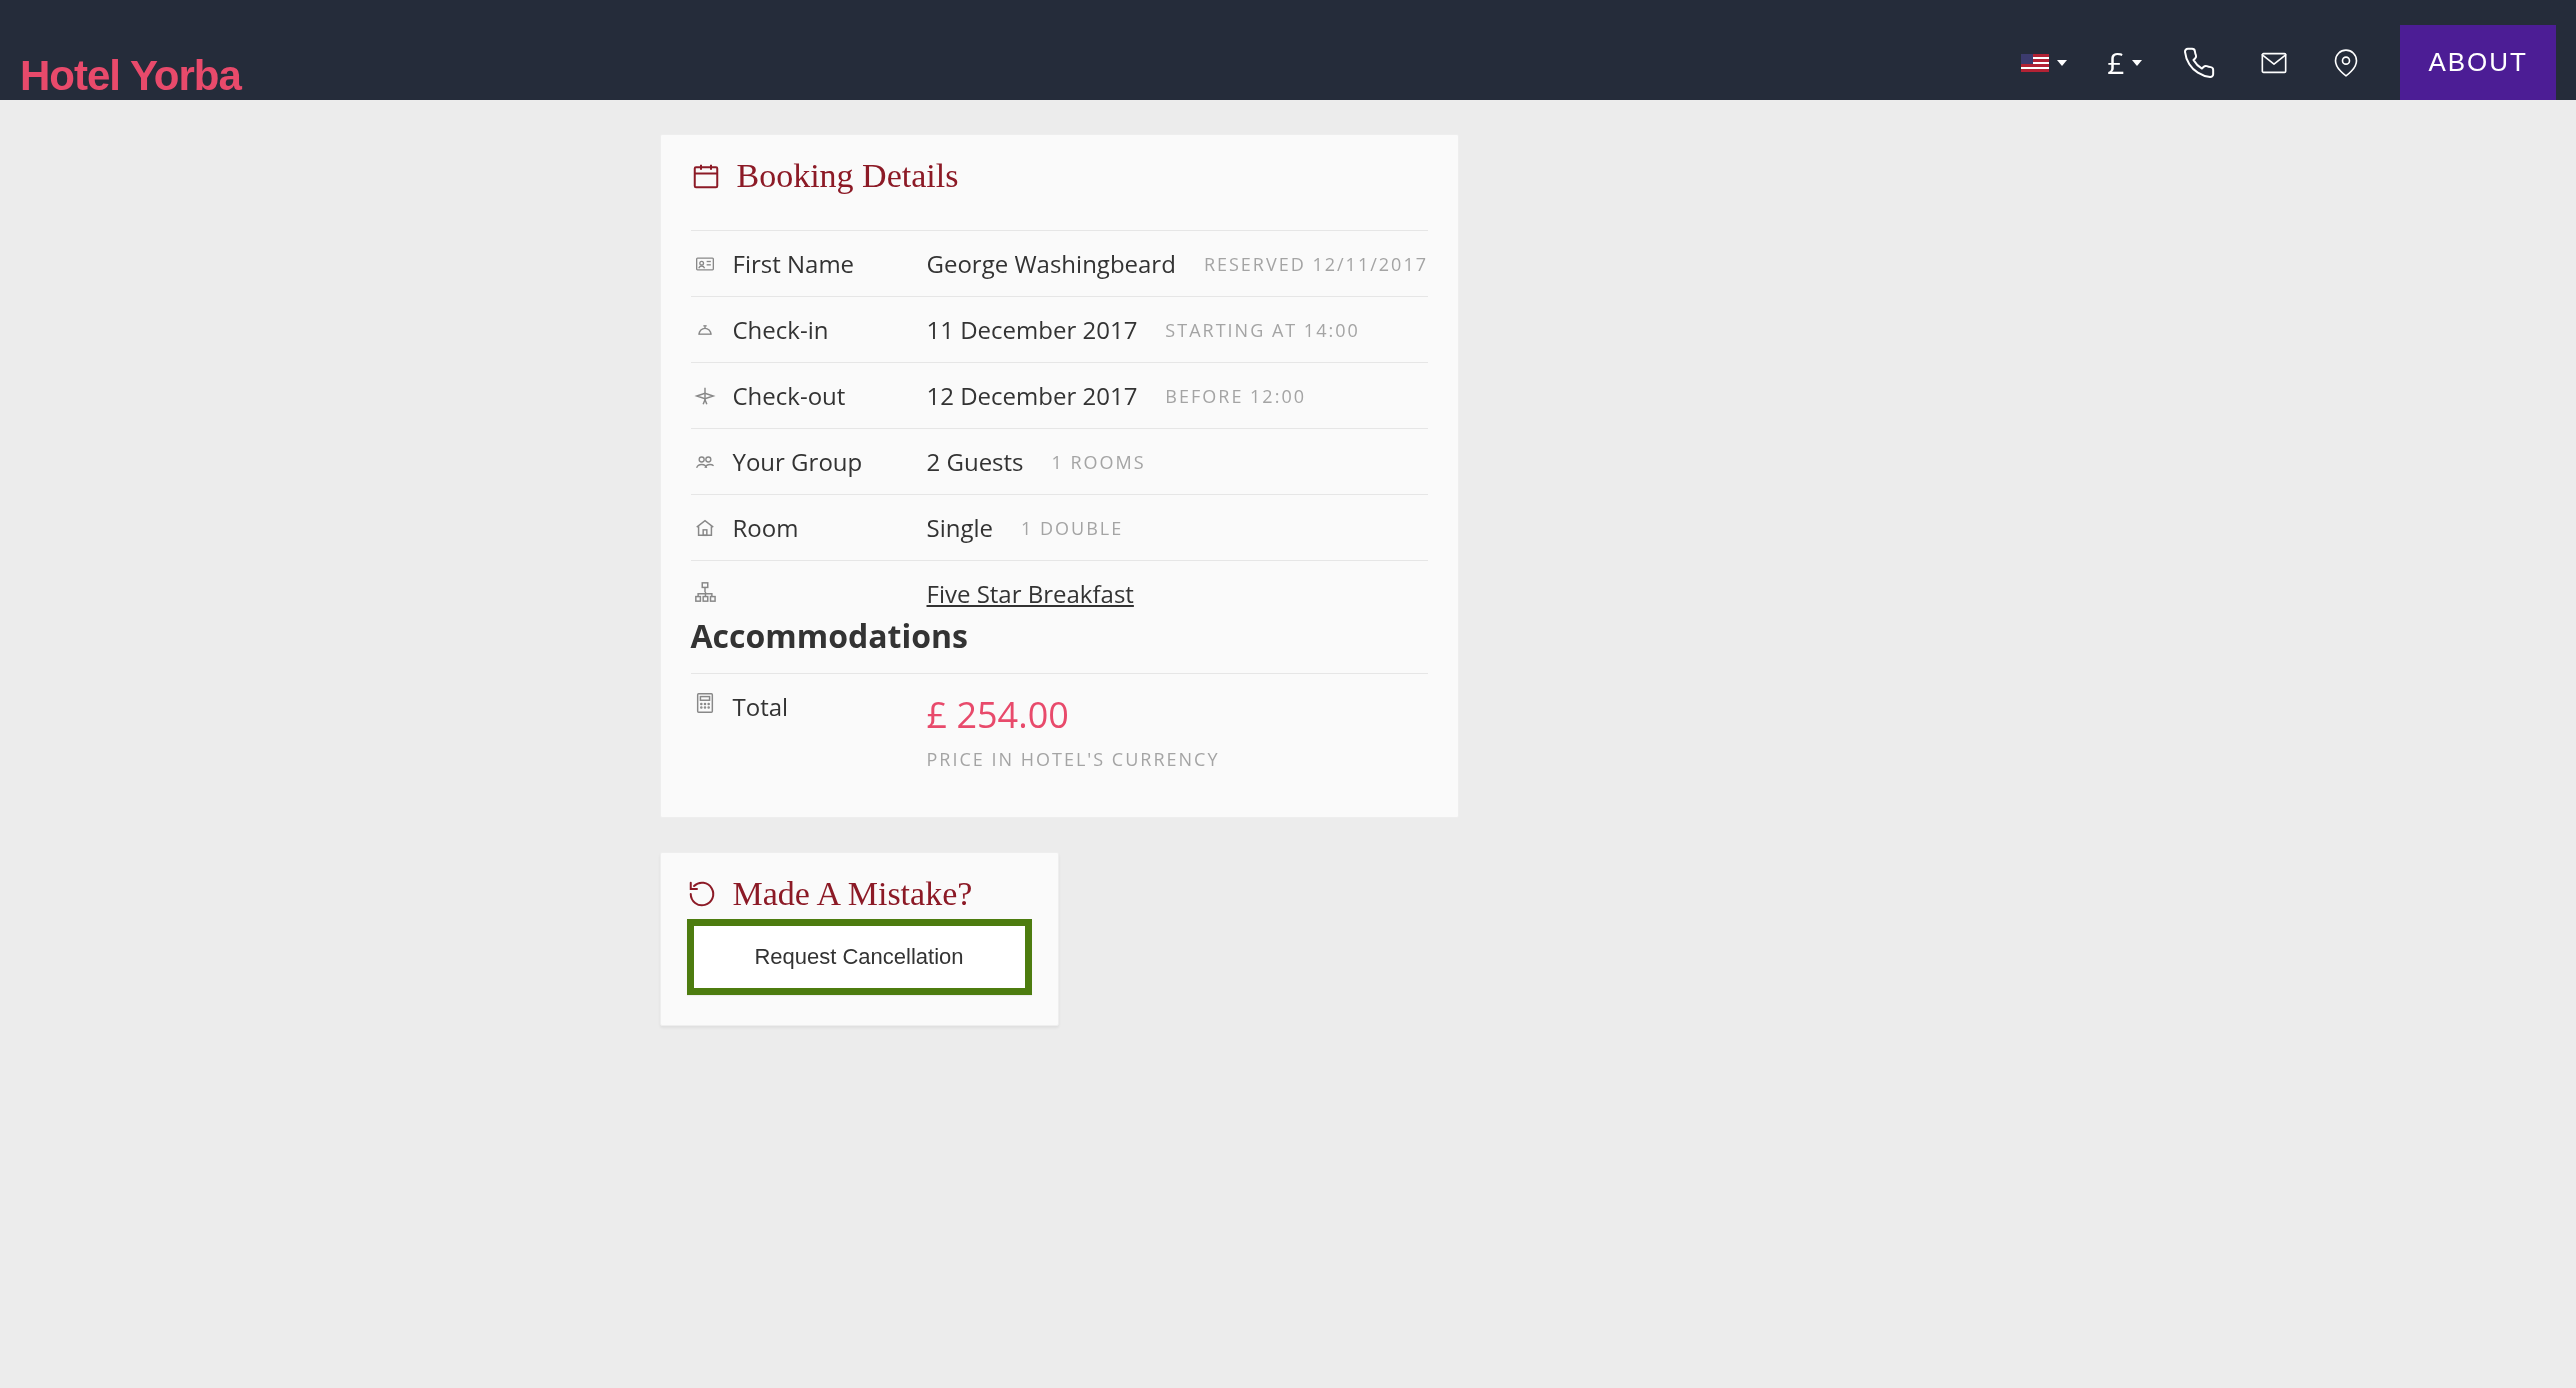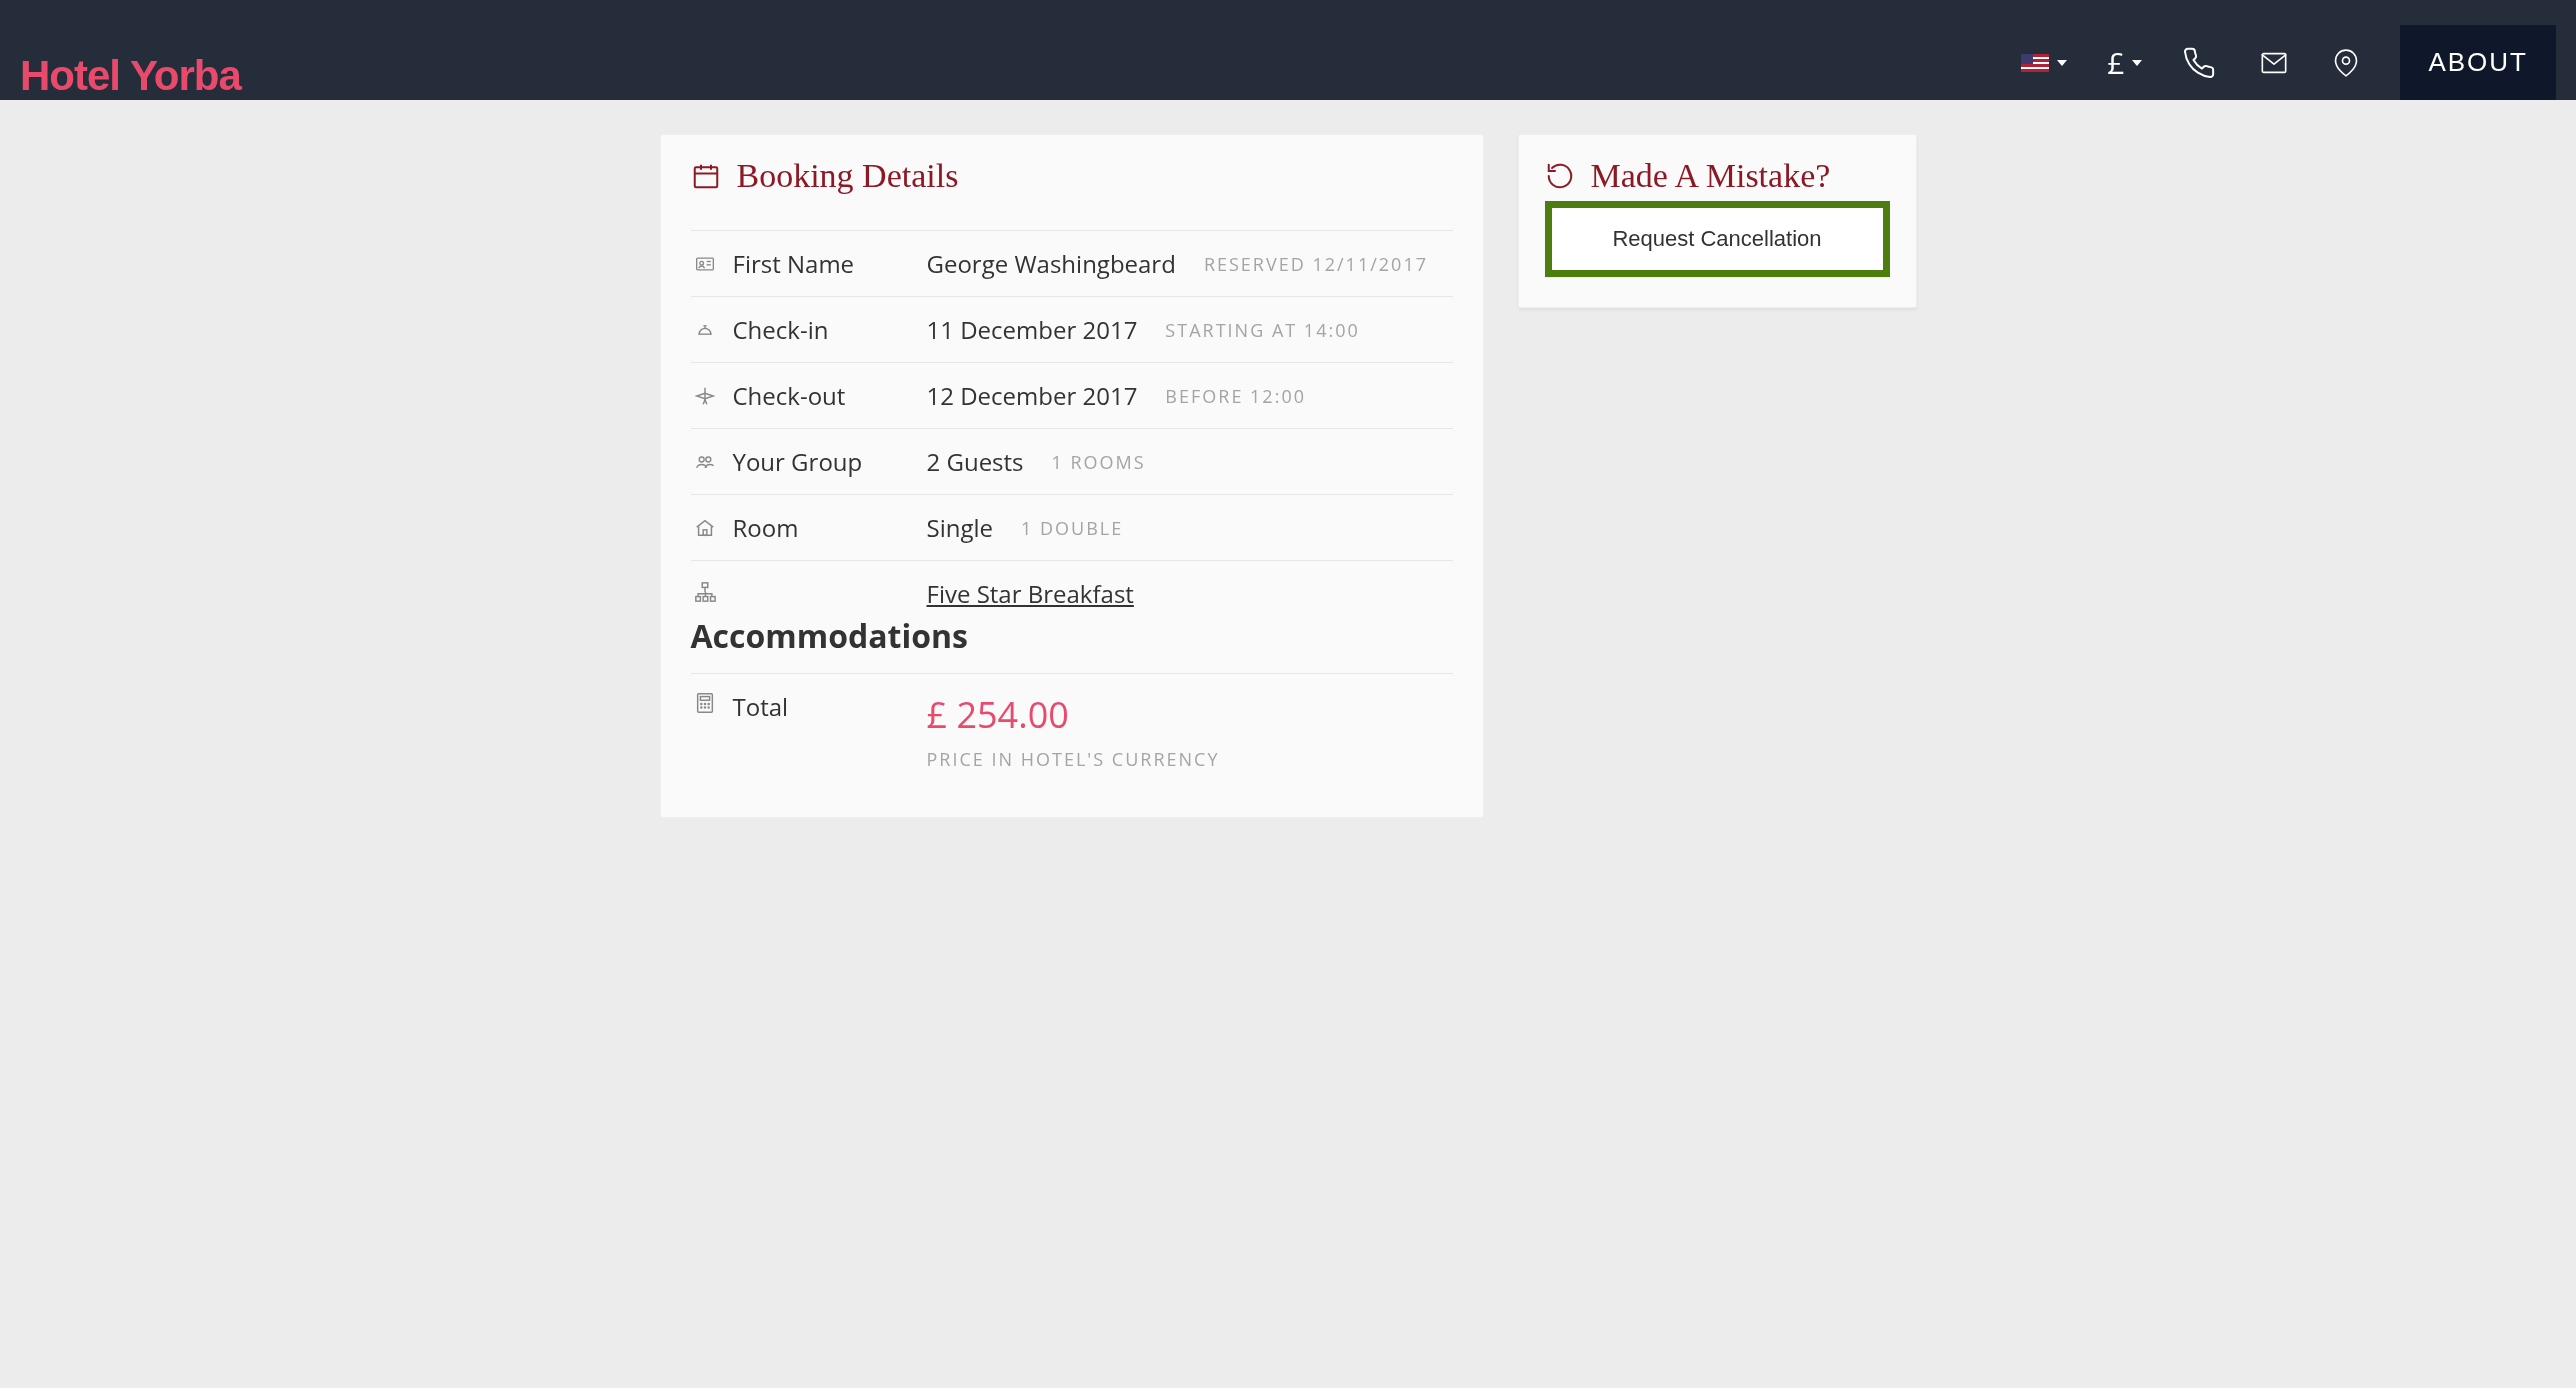--- a/index.html
+++ b/index.html
@@ -56,37 +56,38 @@
     border-top: 6px solid #fff;
     display: inline-block;
     margin-left: 8px;
   }
   .topbar-item {
     display:flex;align-items:center;cursor:pointer;color:#fff;font-size:30px;font-weight:300;
   }
   .currency-symbol { font-size: 30px; color:#fff; font-weight:400;}
   .header-icon { color:#fff; stroke:#fff; }
   .about-btn {
-    background:#0f172a;
+    background:#4c1d95;
     color:#fff;
     font-size:26px;
     font-weight:400;
     letter-spacing:2px;
     padding: 22px 28px;
     cursor:pointer;
     border:none;
   }
   
   .page {
     max-width: 1257px;
     margin: 0 auto;
     padding: 34px 0 40px 0;
     display:flex;
     gap: 34px;
     align-items:flex-start;
+    flex-direction:column;
   }
   .card {
     background:#fafafa;
     border:1px solid #eee;
     border-radius:2px;
   }
   
   .booking-card {
     flex: 1 1 auto;
     padding: 22px 30px 30px 30px;

